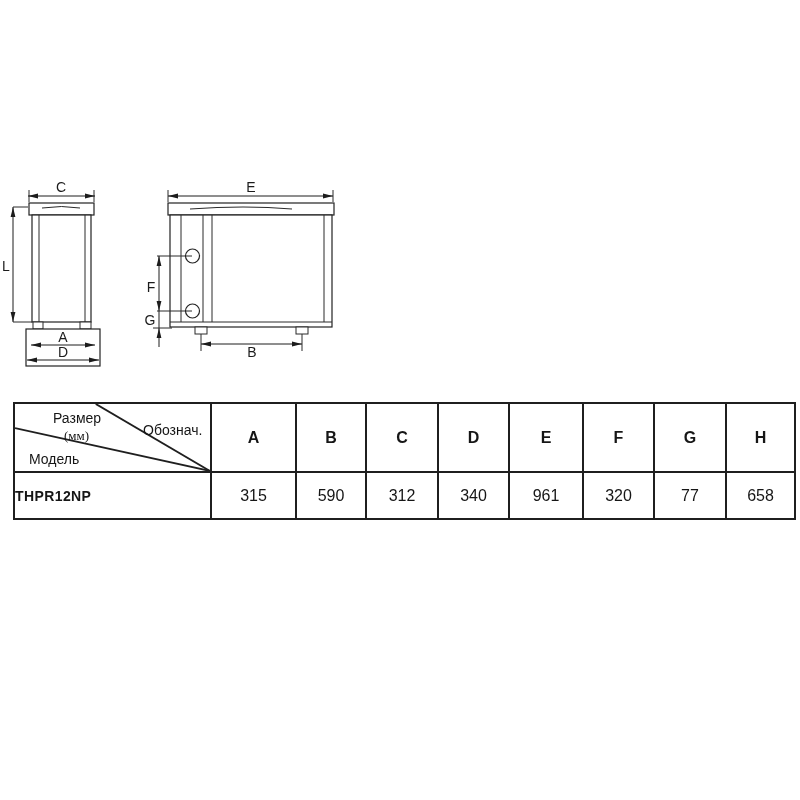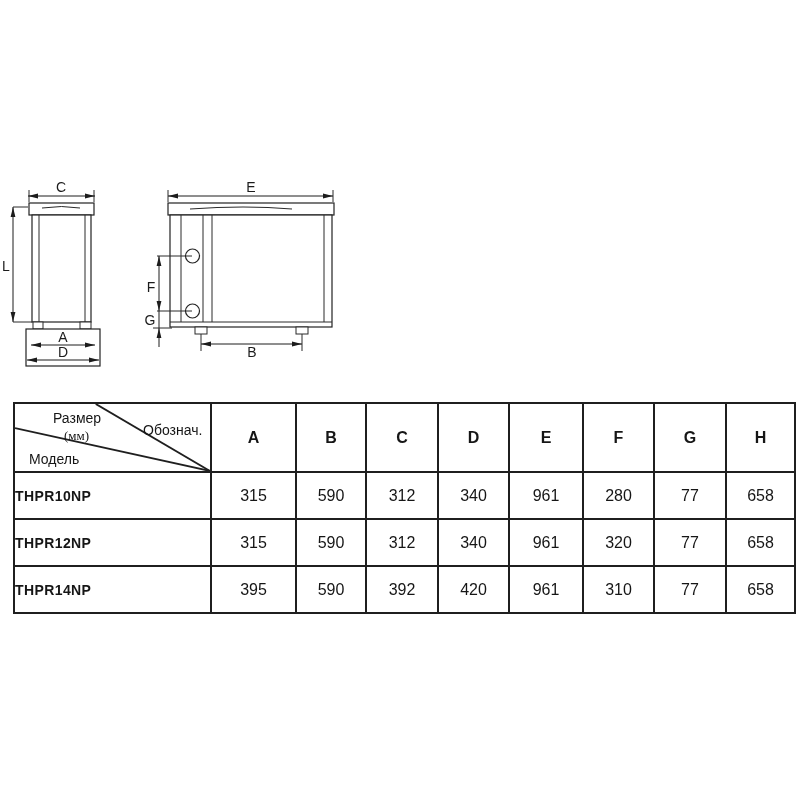--- a/index.html
+++ b/index.html
@@ -158,47 +158,25 @@
         <th class="colhead">C</th>
         <th class="colhead">D</th>
         <th class="colhead">E</th>
         <th class="colhead">F</th>
         <th class="colhead">G</th>
         <th class="colhead">H</th>
       </tr>
     </thead>
     <tbody>
       <tr class="datarow">
-        <td class="model">THPR10NP</td>
-        <td class="val">315</td>
-        <td class="val">590</td>
-        <td class="val">312</td>
-        <td class="val">340</td>
-        <td class="val">961</td>
-        <td class="val">280</td>
-        <td class="val">77</td>
-        <td class="val">658</td>
-      </tr>
-      <tr class="datarow">
         <td class="model">THPR12NP</td>
         <td class="val">315</td>
         <td class="val">590</td>
         <td class="val">312</td>
         <td class="val">340</td>
         <td class="val">961</td>
         <td class="val">320</td>
         <td class="val">77</td>
         <td class="val">658</td>
       </tr>
-      <tr class="datarow">
-        <td class="model">THPR14NP</td>
-        <td class="val">395</td>
-        <td class="val">590</td>
-        <td class="val">392</td>
-        <td class="val">420</td>
-        <td class="val">961</td>
-        <td class="val">310</td>
-        <td class="val">77</td>
-        <td class="val">658</td>
-      </tr>
     </tbody>
   </table>
 </div>
 
 </body></html>

